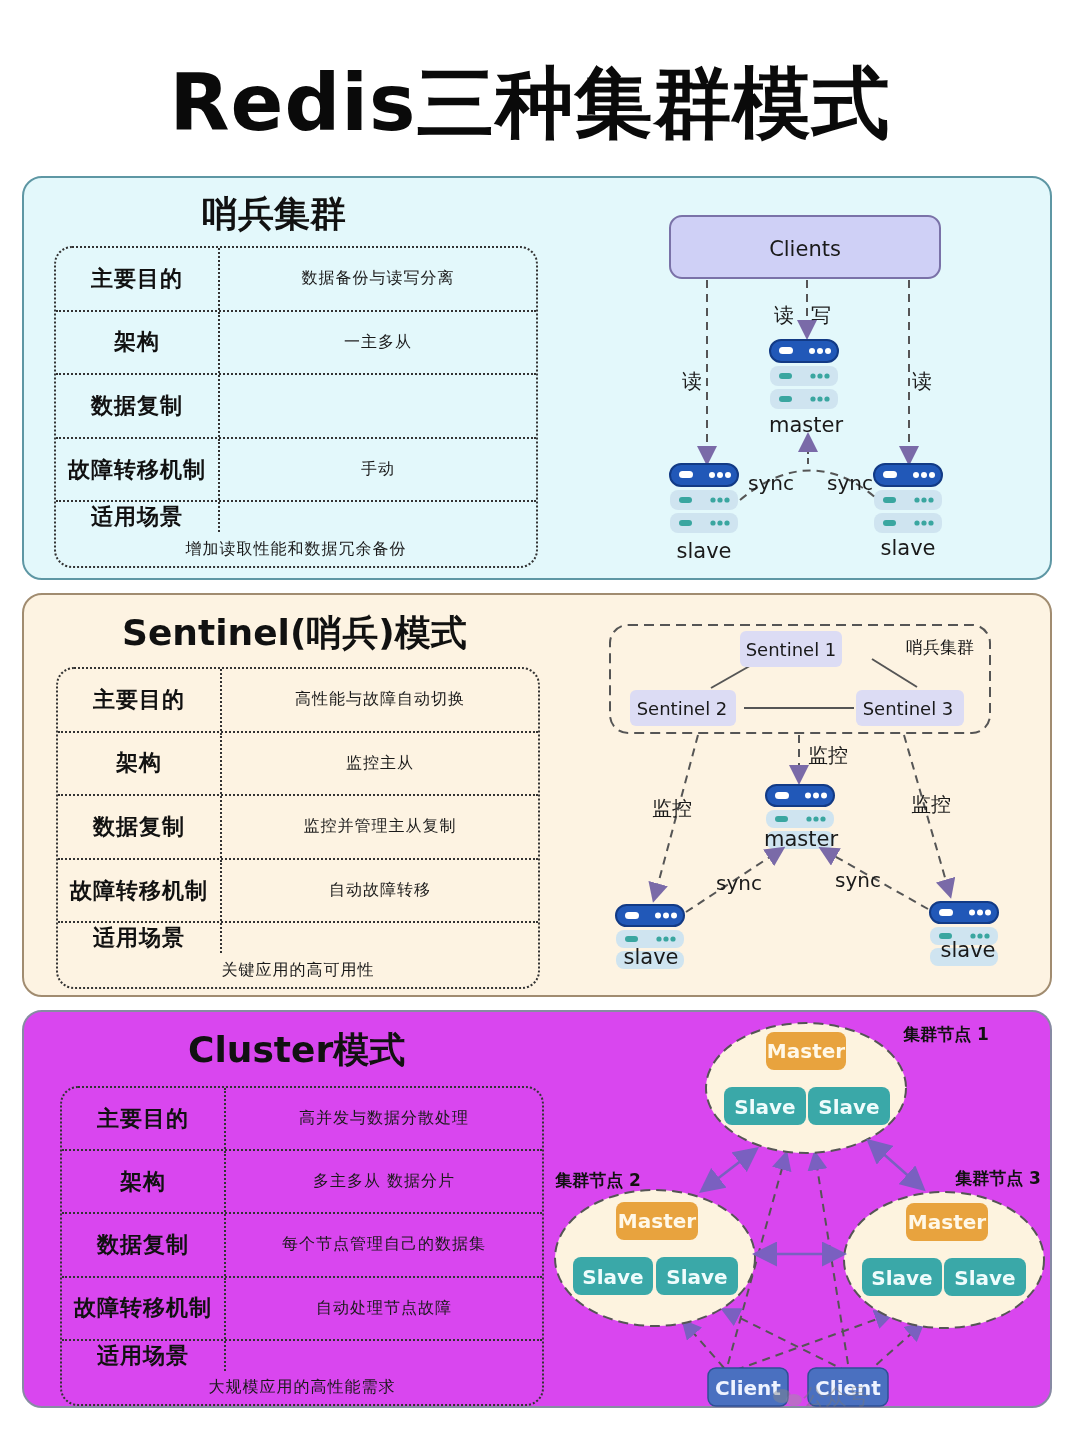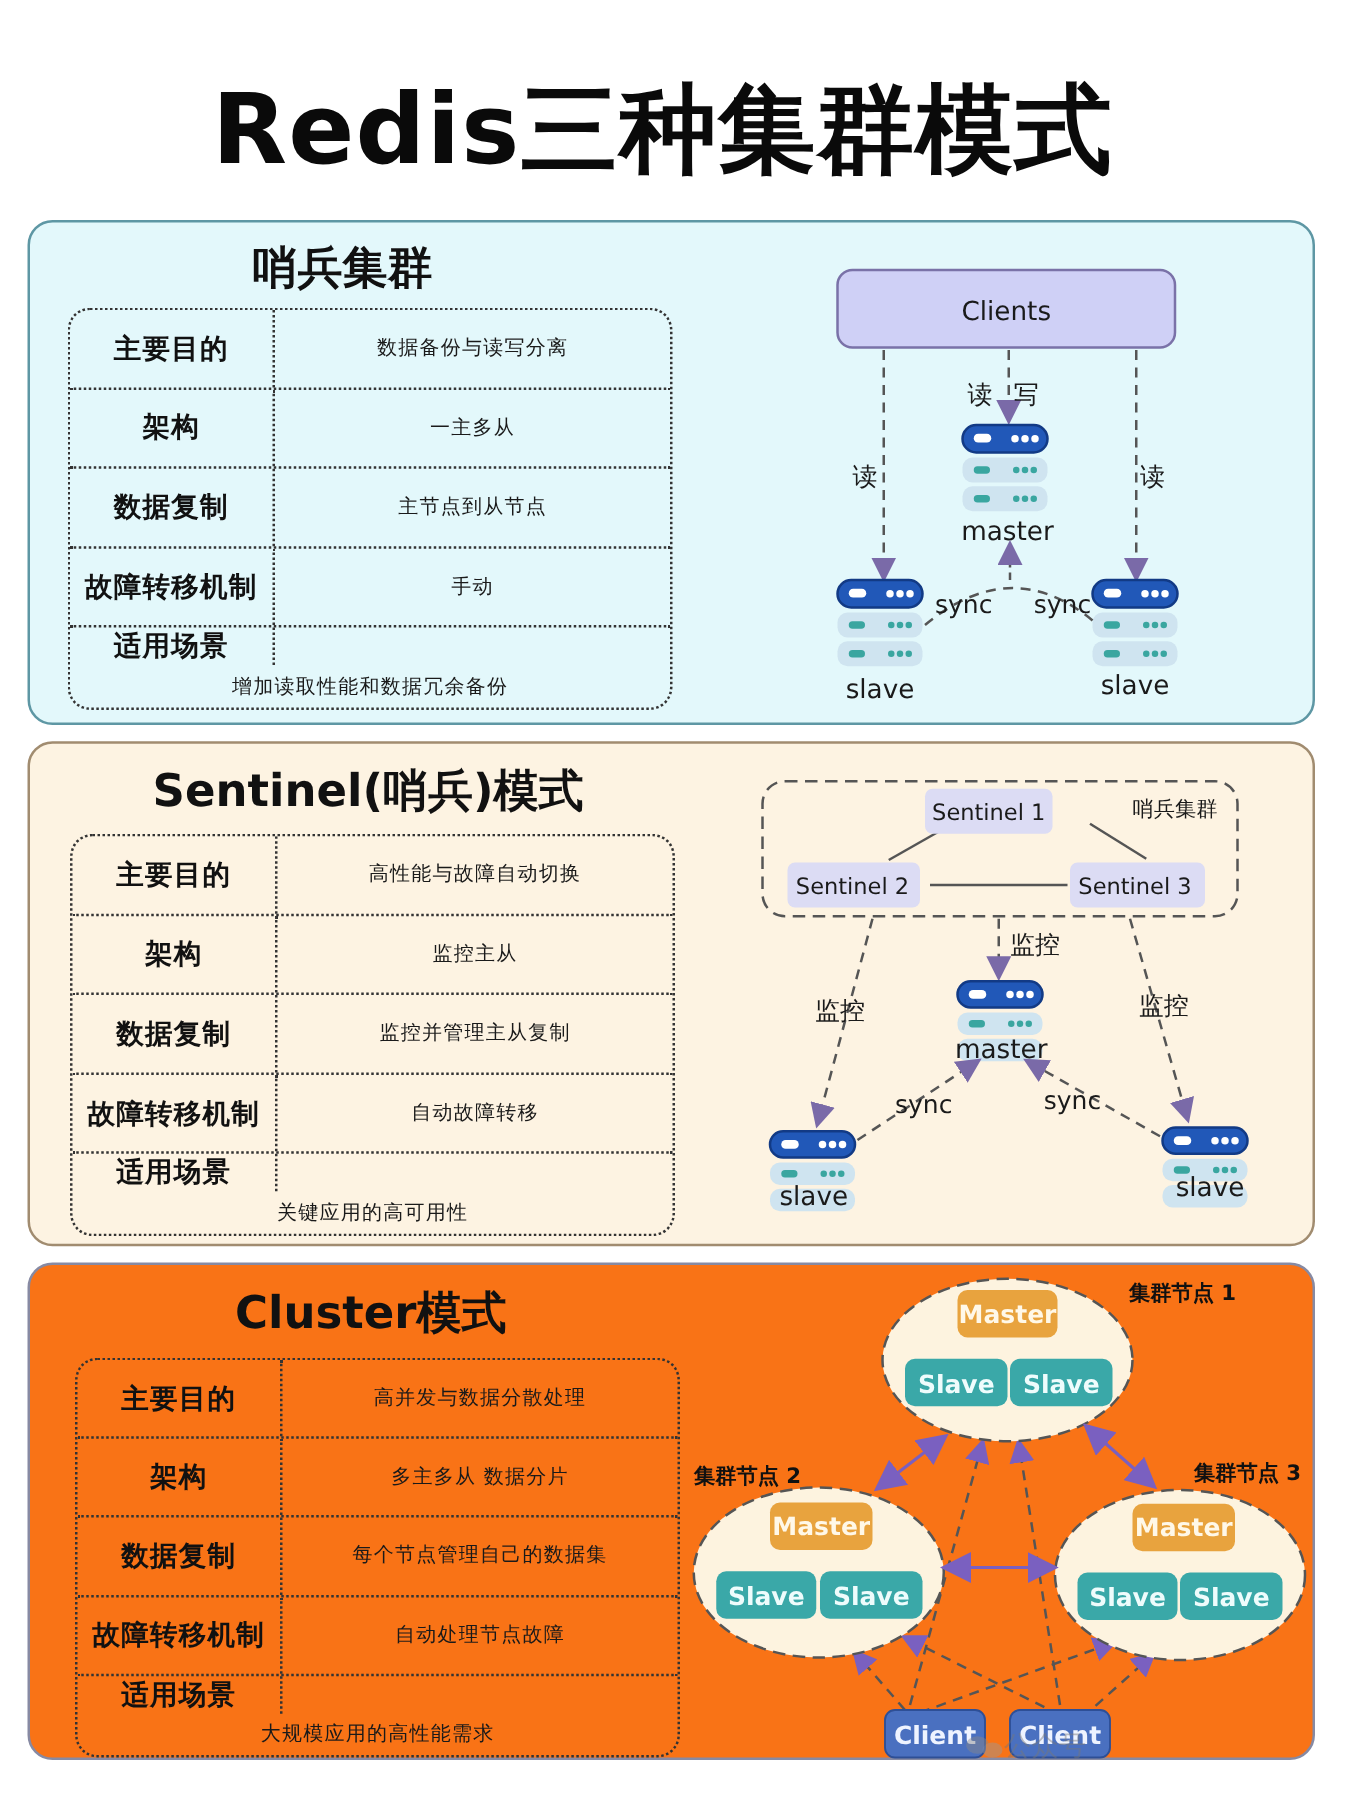--- a/index.html
+++ b/index.html
@@ -9,21 +9,21 @@
     position: absolute; left: 0; top: 52px; width: 980px; padding-left: 80px;
     text-align: center; font-size: 78px; font-weight: bold; letter-spacing: 1px; color: #0a0a0a;
     font-family: "DejaVu Sans", sans-serif;
   }
   .panel {
     position: absolute; left: 22px; width: 1030px; border-radius: 20px;
     border: 2px solid #6d8a96;
   }
   .panel.p1 { top: 176px; height: 404px; background: #e3f8fb; border-color: #5e97a4; }
   .panel.p2 { top: 593px; height: 404px; background: #fdf3e2; border-color: #a18c70; padding-left: 16px; }
-  .panel.p3 { top: 1010px; height: 398px; background: #f97316; border-color: #878aa3; }
+  .panel.p3 { top: 1010px; height: 398px; background: #d946ef; border-color: #878aa3; }
   .panel-title {
     position: absolute; font-size: 36px; font-weight: bold; color: #111; white-space: nowrap;
     font-family: "DejaVu Sans", sans-serif;
   }
   .p1 .panel-title { left: 178px; top: 12px; }
   .p2 .panel-title { left: 98px; top: 14px; }
   .p3 .panel-title { left: 164px; top: 14px; }
   .tbl {
     position: absolute; border: 2px dotted #333; border-radius: 18px; overflow: hidden; text-align: right;
   }
@@ -54,21 +54,20 @@
     <div class="trow">
         <div class="tlabel">主要目的</div>
         <div class="tval">数据备份与读写分离</div>
       </div>
     <div class="trow">
         <div class="tlabel">架构</div>
         <div class="tval">一主多从</div>
       </div>
     <div class="trow">
         <div class="tlabel">数据复制</div>
-        <div class="tval">主节点到从节点</div>
       </div>
     <div class="trow">
         <div class="tlabel">故障转移机制</div>
         <div class="tval">手动</div>
       </div>
     <div class="trow">
         <div class="tlabel">适用场景</div>
         <div class="tval">增加读取性能和数据冗余备份</div>
       </div>
   </div>

